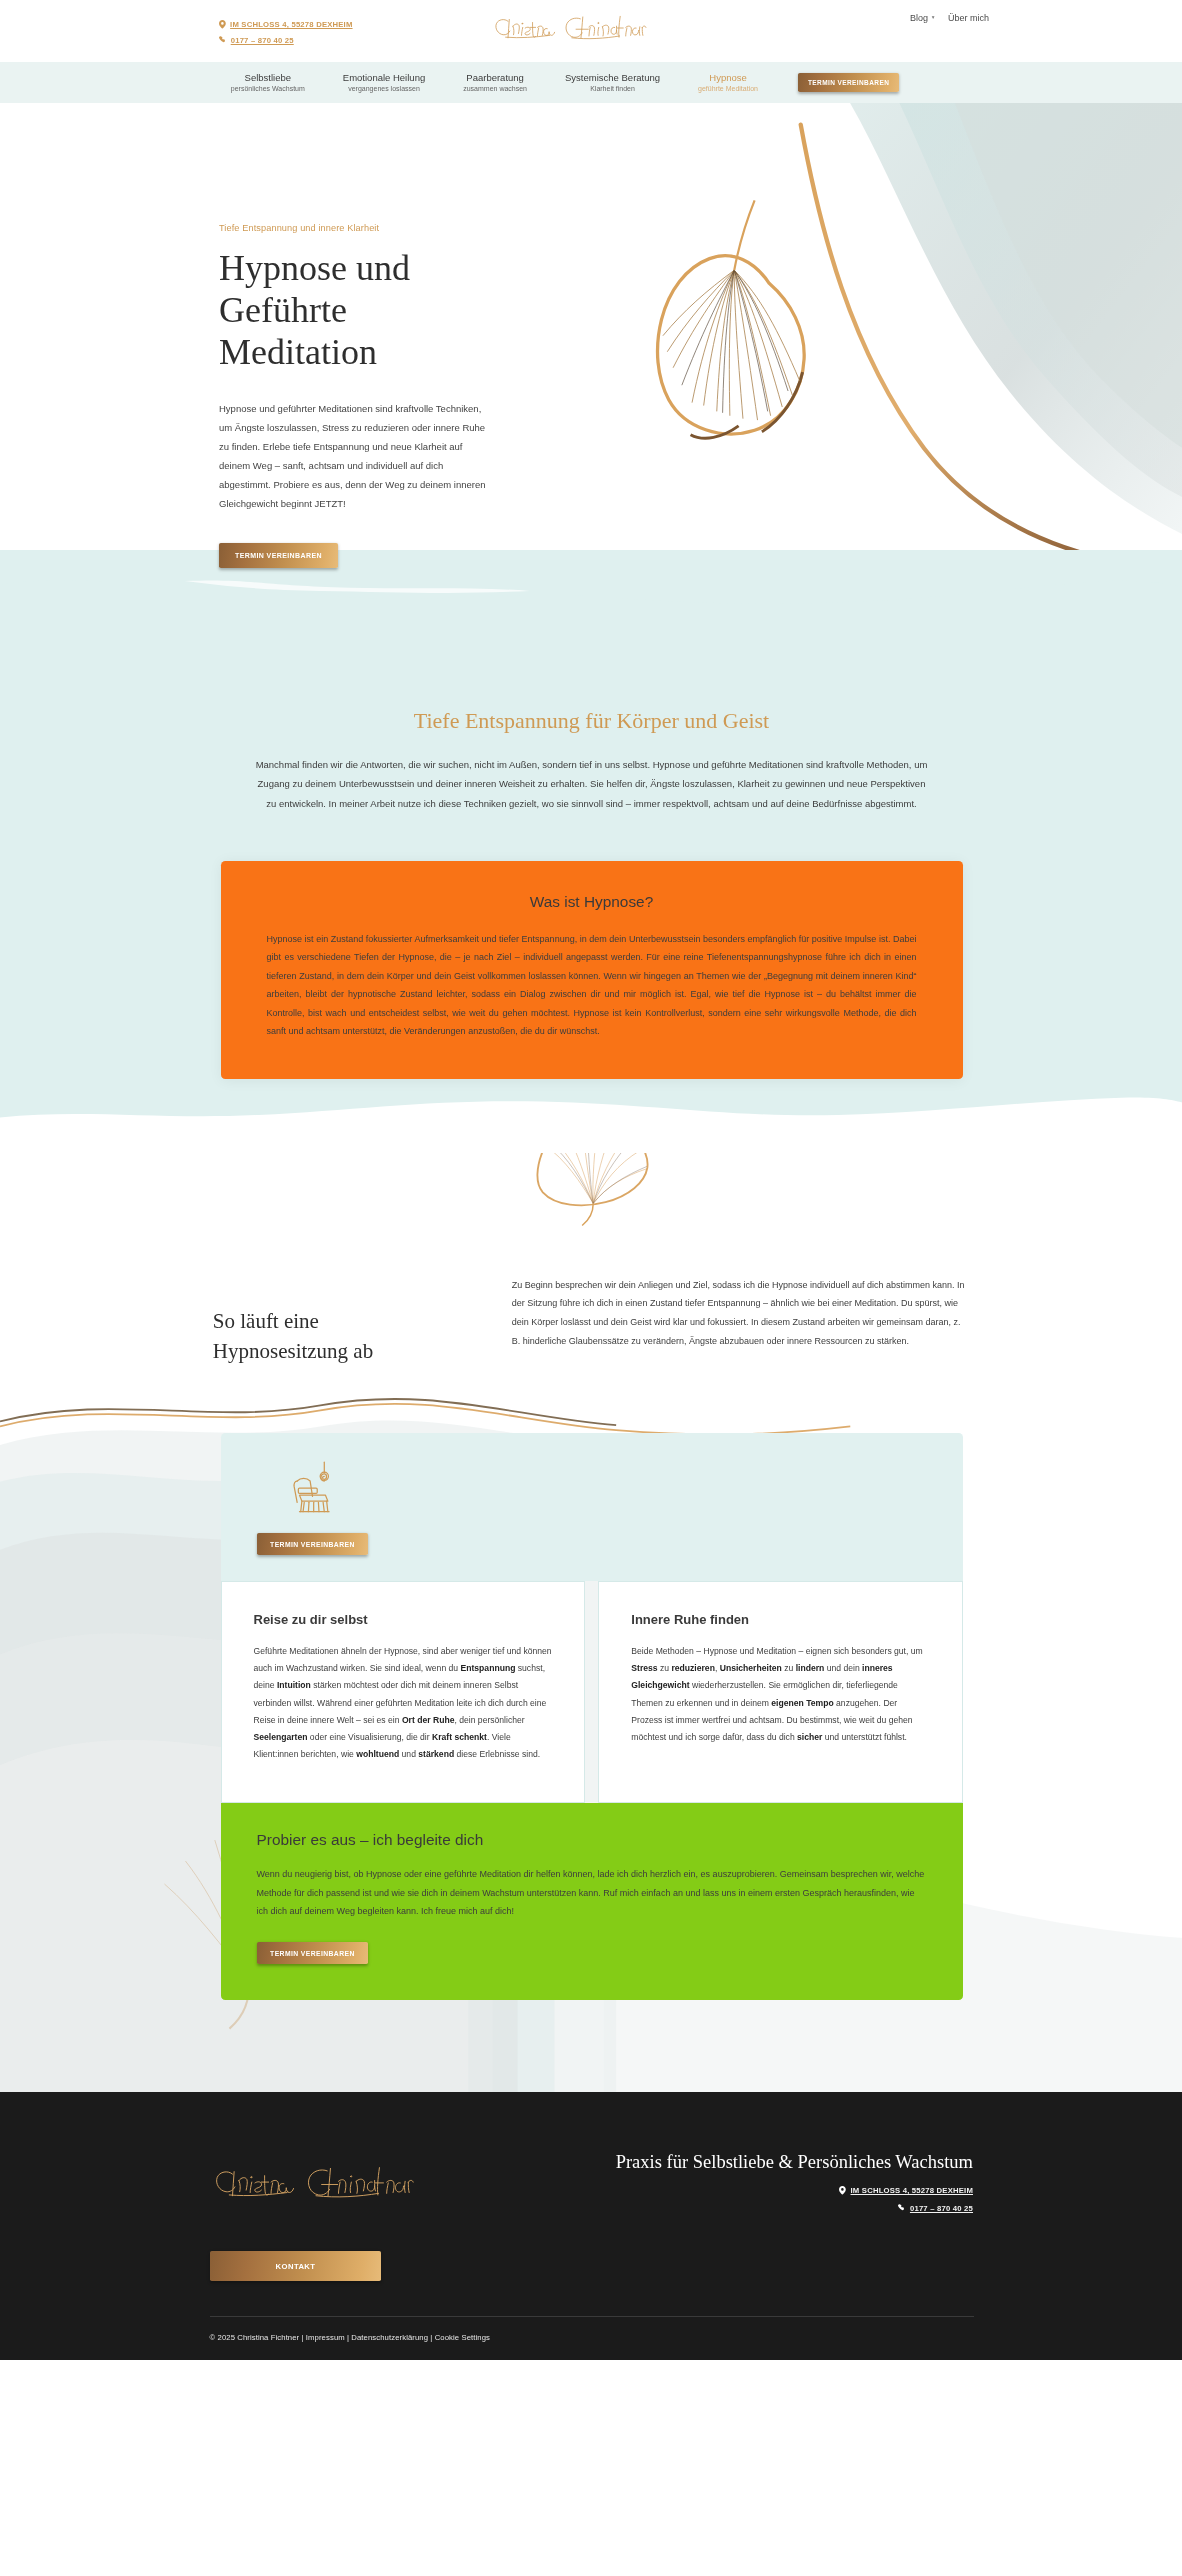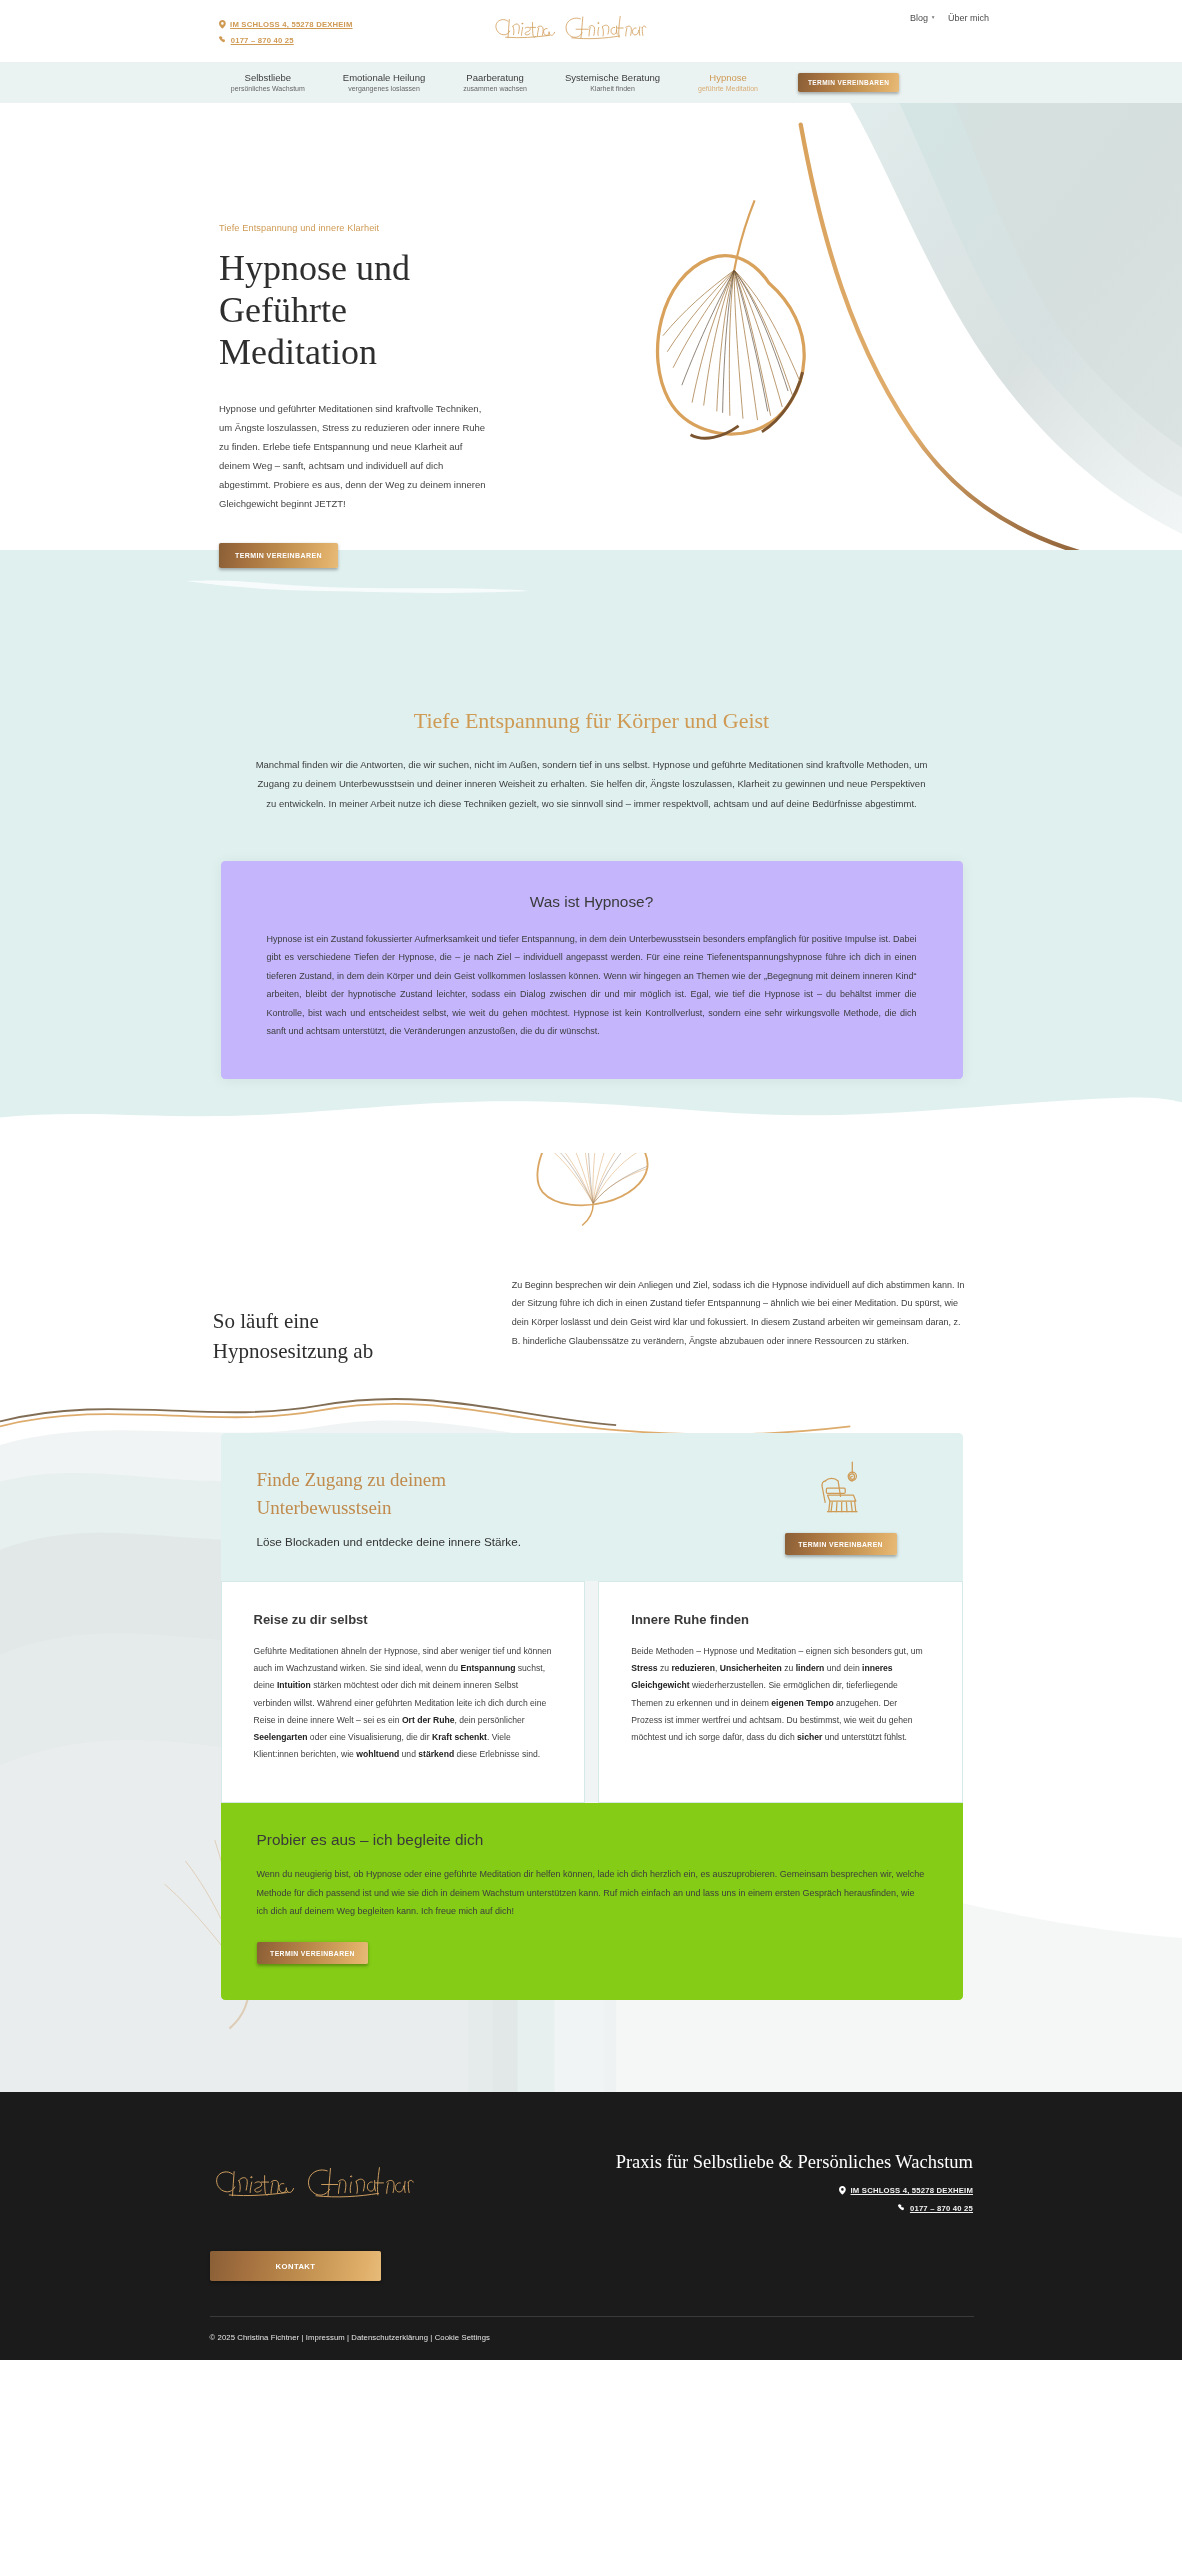--- a/index.html
+++ b/index.html
@@ -216,21 +216,21 @@
     text-align: center;
     font-size: 9.5px;
     line-height: 2.05;
     color: #3d3d3d;
     padding: 0 25px;
   }
 
   .white-card {
     position: relative;
     z-index: 3;
-    background: #c4b5fd;
+    background: #f97316;
     max-width: 742px;
     margin: 48px auto 0;
     padding: 32px 46px 38px;
     border-radius: 4.3px;
     box-shadow: 0 1.8px 13.6px rgba(0,0,0,.06);
   }
   .card-h {
     font-size: 15.4px;
     color: #3a3a3a;
     font-weight: 400;
@@ -694,27 +694,20 @@
       </g>
     </svg>
   </div>
 
   <div class="howto">
     <h2 class="howto-h">So läuft eine Hypnosesitzung ab</h2>
     <p class="howto-p">Zu Beginn besprechen wir dein Anliegen und Ziel, sodass ich die Hypnose individuell auf dich abstimmen kann. In der Sitzung führe ich dich in einen Zustand tiefer Entspannung – ähnlich wie bei einer Meditation. Du spürst, wie dein Körper loslässt und dein Geist wird klar und fokussiert. In diesem Zustand arbeiten wir gemeinsam daran, z. B. hinderliche Glaubenssätze zu verändern, Ängste abzubauen oder innere Ressourcen zu stärken.</p>
   </div>
 
   <div class="cta-card">
-    <div class="cta-left">
-      <h3 class="cta-h">
-        <span>Finde Zugang zu deinem</span><br>
-        <span>Unterbewusstsein</span>
-      </h3>
-      <div class="cta-sub">Löse Blockaden und entdecke deine innere Stärke.</div>
-    </div>
     <div class="cta-right">
       <div class="chair-icon">
         <svg viewBox="0 0 100 100">
           <g fill="none" stroke="#cf9a54" stroke-width="2.1" stroke-linecap="round" stroke-linejoin="round">
             <path d="M70 2 L70 20"></path>
             <circle cx="70" cy="26" r="7"></circle>
             <path d="M70 26 C66 26 66 31 70 31 C75 31 75 22 70 22 C63 22 62 34 70 34"></path>
             <path d="M24 34 C20 34 18 38 19 44 L24 70"></path>
             <path d="M24 34 C30 28 40 28 46 34 L50 60"></path>
             <rect x="26" y="46" width="32" height="9" rx="2"></rect>

